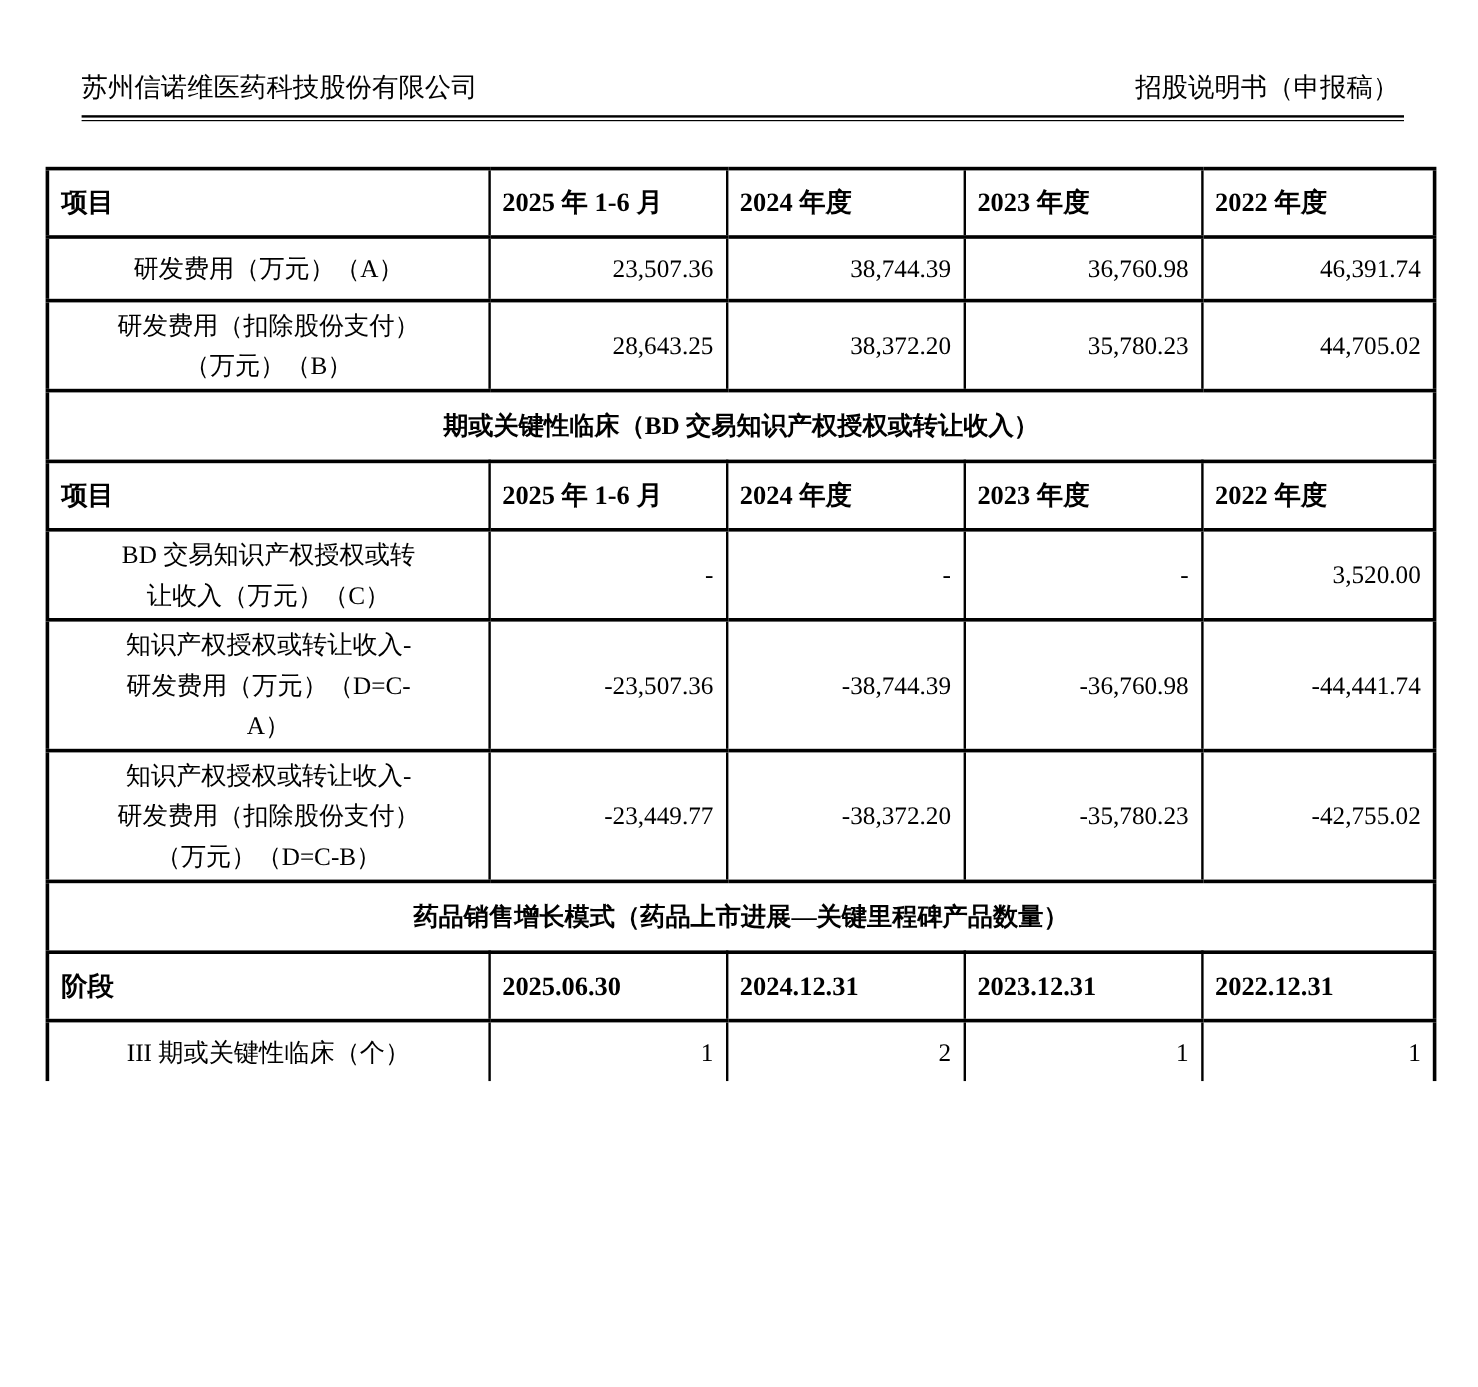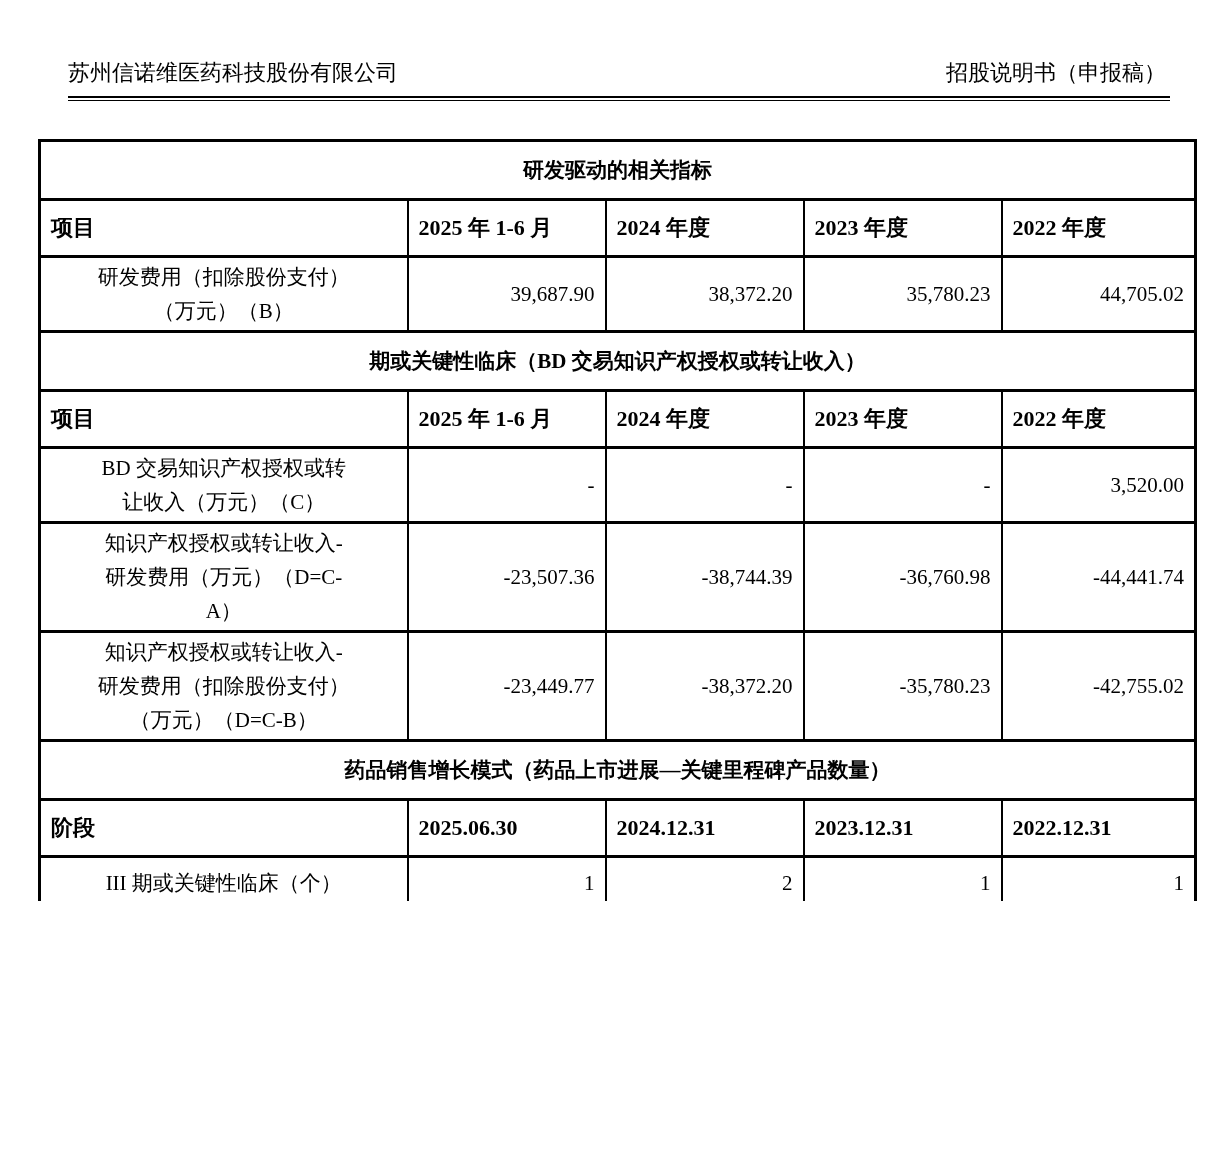--- a/index.html
+++ b/index.html
@@ -88,34 +88,38 @@
 
   <table class="metrics">
     <colgroup>
       <col style="width:368px">
       <col style="width:198px">
       <col style="width:198px">
       <col style="width:198px">
       <col style="width:194px">
     </colgroup>
     <tbody id="table-body">
-        <tr>
-          <td colspan="5" class="section-title">研发驱动的相关指标</td>
-        </tr>
         <tr class="header-row">
           <td>项目</td>
           <td>2025 年 1-6 月</td>
           <td>2024 年度</td>
           <td>2023 年度</td>
           <td>2022 年度</td>
         </tr>
         <tr class="data-row">
+          <td class="row-label">研发费用（万元）（A）</td>
+          <td class="cell-value">23,507.36</td>
+          <td class="cell-value">38,744.39</td>
+          <td class="cell-value">36,760.98</td>
+          <td class="cell-value">46,391.74</td>
+        </tr>
+        <tr class="data-row">
           <td class="row-label">研发费用（扣除股份支付）
 （万元）（B）</td>
-          <td class="cell-value">39,687.90</td>
+          <td class="cell-value">28,643.25</td>
           <td class="cell-value">38,372.20</td>
           <td class="cell-value">35,780.23</td>
           <td class="cell-value">44,705.02</td>
         </tr>
         <tr>
           <td colspan="5" class="section-title">期或关键性临床（BD 交易知识产权授权或转让收入）</td>
         </tr>
         <tr class="header-row">
           <td>项目</td>
           <td>2025 年 1-6 月</td>

